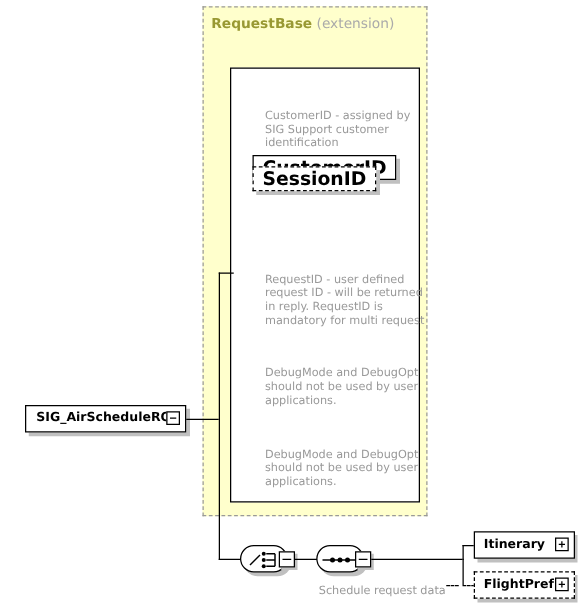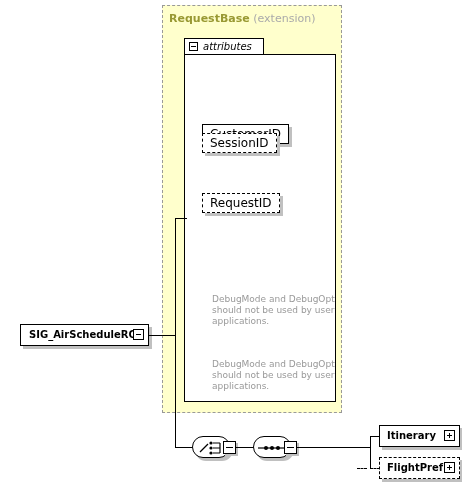--- a/index.html
+++ b/index.html
@@ -64,21 +64,21 @@
     height:20px;
     background:#ffffff;
     border:1px solid #000000;
     box-sizing:border-box;
     box-shadow:3px 3px 0 0 #c0c0c0;
     display:flex;align-items:center;justify-content:center;
     padding:0 7px;
   }
   .attr-box.optional{border:1px dashed #000000;}
   .attr-box .nm{
-    font-size:12px;font-weight:normal;color:#000;white-space:nowrap;
+    font-size:15px;font-weight:bold;color:#000;white-space:nowrap;
   }
   .attr-doc{
     position:absolute;left:18px;
     font-size:9px;color:#999999;line-height:11px;
     width:132px;
   }
 
   
   .root-el{
     position:absolute;left:8px;top:324px;
@@ -156,40 +156,35 @@
 
 <div id="canvas">
 
   <div class="ext-group"></div>
 
   <div class="ext-title">
     <b>RequestBase</b>
     <span>(extension)</span>
   </div>
 
-  <div class="attr-tab">
-    <span class="tgl"></span>
-    <span class="lbl">attributes</span>
-  </div>
 
   <div class="attr-panel"></div>
 
   <div class="attr-item" style="top:62px">
     <div class="attr-box" style="left:190px;top:62px">
       <span class="nm">CustomerID</span>
     </div>
   </div>
+  <div class="attr-doc" style="left:200px;top:88px">CustomerID - assigned by SIG Support customer identification</div>
 
   <div class="attr-box optional" style="left:190px;top:133px">
     <span class="nm">SessionID</span>
   </div>
 
-  <div class="attr-box optional" style="left:190px;top:193px">
-    <span class="nm">RequestID</span>
-  </div>
+  <div class="attr-doc" style="left:200px;top:219px">RequestID - user defined request ID - will be returned in reply. RequestID is mandatory for multi request</div>
 
   <div class="attr-doc" style="left:200px;top:294px">DebugMode and DebugOpt should not be used by user applications.</div>
 
   <div class="attr-doc" style="left:200px;top:359px">DebugMode and DebugOpt should not be used by user applications.</div>
 
   <div class="root-el">
     <span class="nm">SIG_AirScheduleRQ</span>
     <span class="tgl-box" style="right:4px;top:4px"></span>
   </div>
 
@@ -217,20 +212,21 @@
 
   <div class="comp" style="left:241px;top:436px">
     <svg width="38" height="22" viewBox="0 0 38 22">
       <path d="M4,11 L30,11" stroke="#000" stroke-width="1.2"></path>
       <circle cx="12" cy="11" r="2" fill="#000"></circle>
       <circle cx="18" cy="11" r="2" fill="#000"></circle>
       <circle cx="24" cy="11" r="2" fill="#000"></circle>
     </svg>
   </div>
   <div class="comp-tgl" style="left:272px;top:441px"></div>
+  <div class="comp-caption" style="left:243px;top:468px">Schedule request data</div>
 
   <div class="ln h" style="left:285px;top:447px;width:73px"></div>
   <div class="ln v" style="left:358px;top:436px;height:12px"></div>
   <div class="ln h" style="left:358px;top:436px;width:10px"></div>
   <div class="ln-dash-h" style="left:358px;top:468px;width:10px"></div>
   <div class="ln-dash-h" style="left:345px;top:468px;width:10px"></div>
   <div class="ln v" style="left:358px;top:447px;height:21px"></div>
 
   <div class="el-box optional" style="left:367px;top:457px;width:81px">
     <span class="nm">FlightPref</span>

